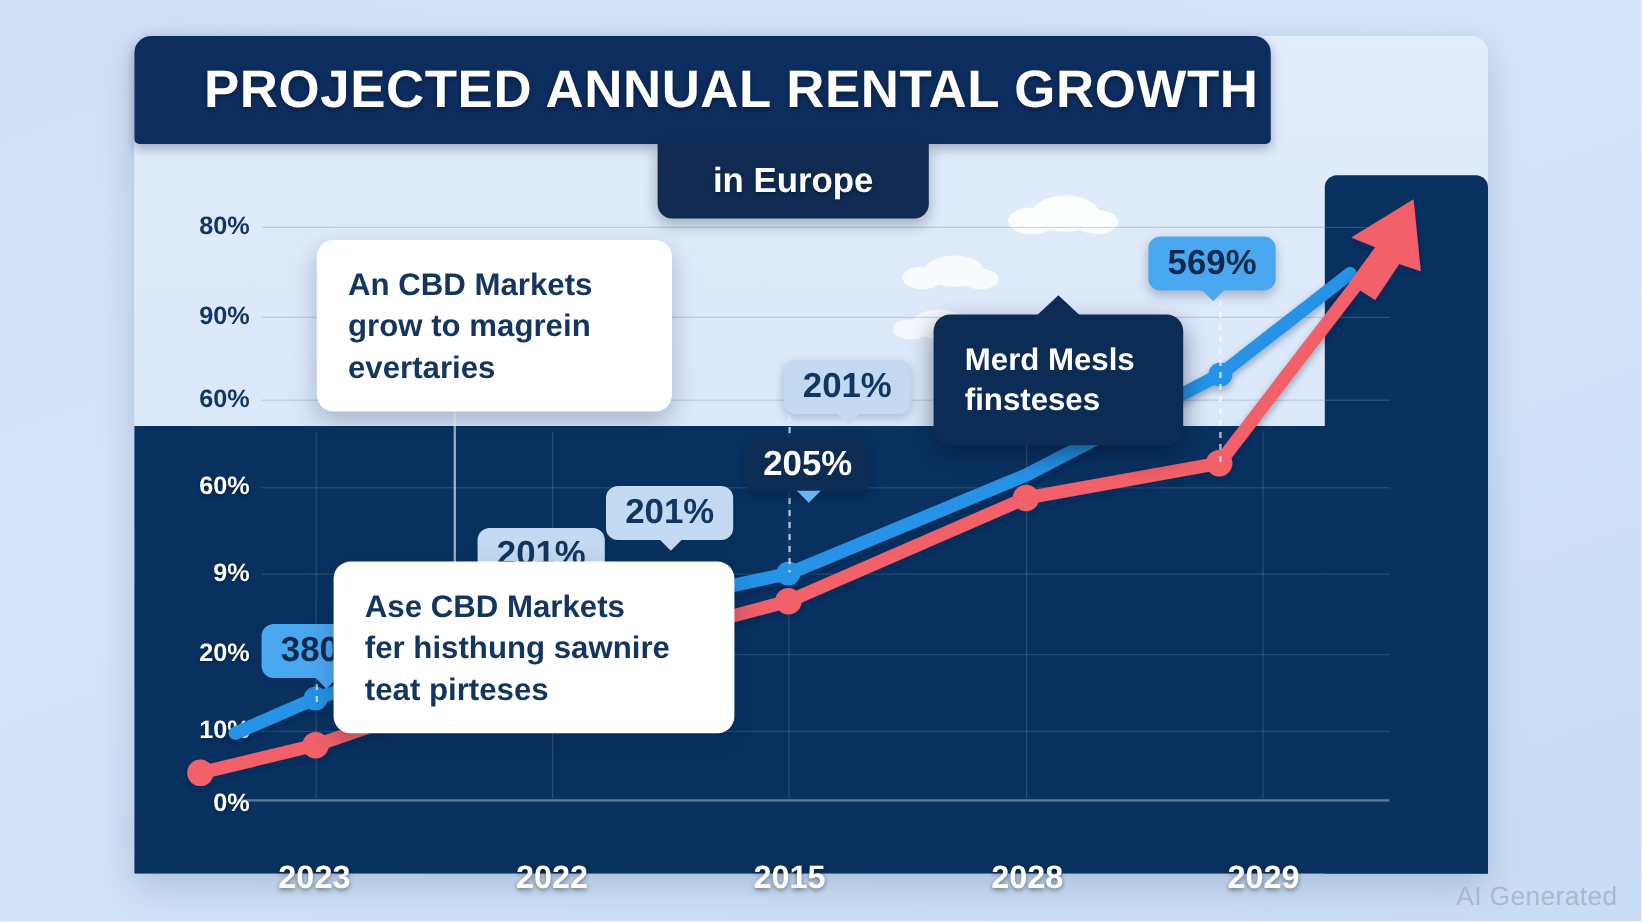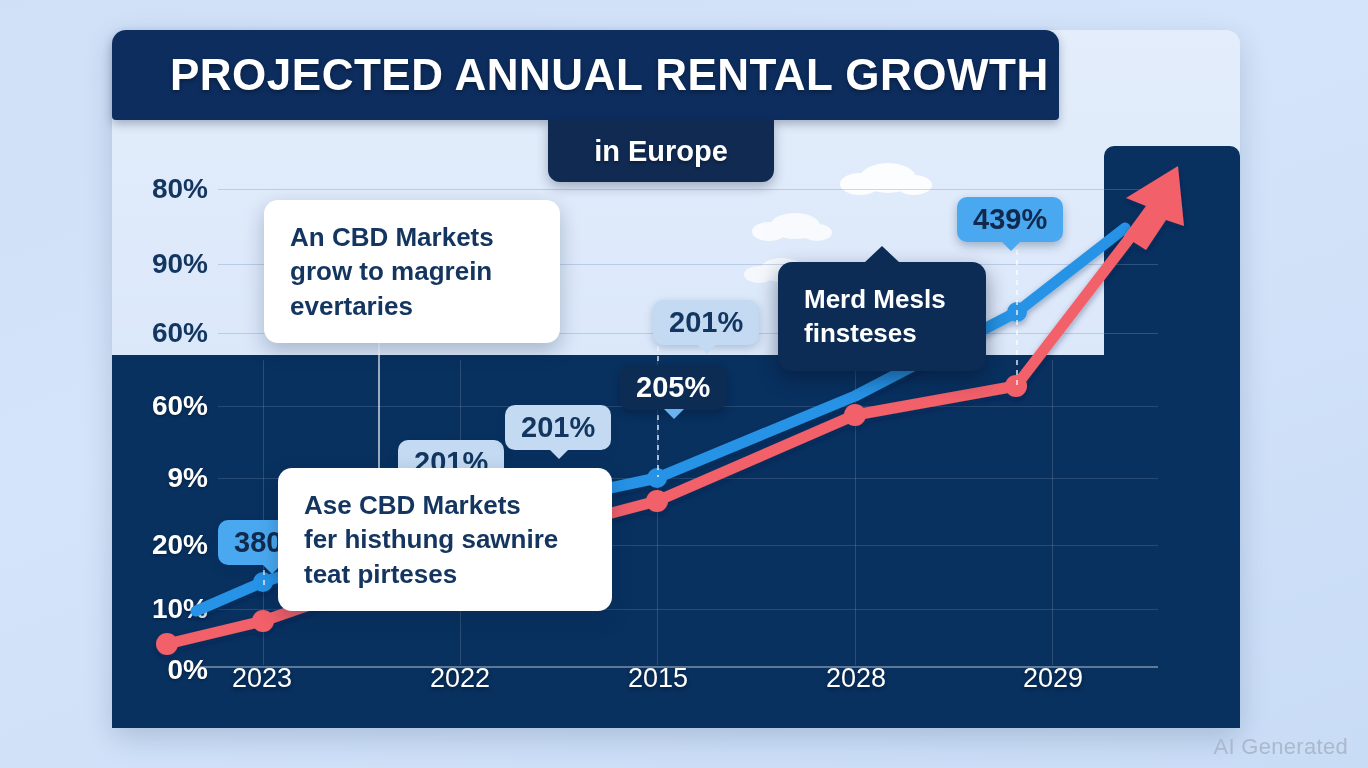--- a/index.html
+++ b/index.html
@@ -82,43 +82,43 @@
     position: absolute;
     left: 1104px; top: 146px;
     width: 136px; height: 582px;
     background: #083160;
     border-radius: 10px 10px 0 0;
   }
 
   
   .ylabel {
     position: absolute; right: 0; transform: translateY(-50%);
-    font-size: 28px; font-weight: bold; white-space: nowrap;
+    font-size: 21px; font-weight: bold; white-space: nowrap;
   }
   .yaxis-col { position: absolute; left: 118px; top: 0; width: 90px; height: 768px; }
   .ylabel.light { color: #ffffff; text-shadow: 0 1px 3px rgba(0,0,0,.4); }
   .ylabel.dark  { color: #12365f; }
 
   .gridline {
     position: absolute; left: 218px; width: 940px; height: 1px;
   }
   .gridline.onlight { background: rgba(120,150,190,.35); }
   .gridline.ondark  { background: rgba(255,255,255,.13); }
 
   .vgrid {
     position: absolute; top: 360px; width: 1px; height: 305px;
     background: rgba(255,255,255,.14);
   }
   .xaxis-line {
     position: absolute; left: 196px; top: 666px; width: 962px; height: 2px;
     background: rgba(255,255,255,.35);
   }
   .xlabel {
-    position: absolute; top: 663px; transform: translateX(-50%);
-    color: #ffffff; font-size: 27px; font-weight: normal;
+    position: absolute; top: 716px; transform: translateX(-50%);
+    color: #ffffff; font-size: 27px; font-weight: bold;
     text-shadow: 0 2px 4px rgba(0,0,0,.45);
   }
 
   
   .badge {
     position: absolute;
     display: flex; align-items: center; justify-content: center;
     font-size: 29px; font-weight: bold;
     border-radius: 10px;
     padding: 6px 16px;
@@ -271,21 +271,21 @@
     <span>205%</span>
     <span class="tail"></span>
   </div>
 
   <div class="badge pale" style="left:653px; top:300px; z-index:7;">
     <span>201%</span>
     <span class="tail"></span>
   </div>
 
   <div class="badge lightblue" style="left:957px; top:197px; z-index:12;">
-    <span>439%</span>
+    <span>569%</span>
     <span class="tail"></span>
   </div>
 
   <div class="callout-line" style="left:378px; top:335px; height:160px; background:rgba(255,255,255,.6);"></div>
 
   <div class="callout white" style="left:264px; top:200px; width:244px; z-index:15;">
     <div>An CBD Markets</div>
     <div>grow to magrein</div>
     <div>evertaries</div>
   </div>

